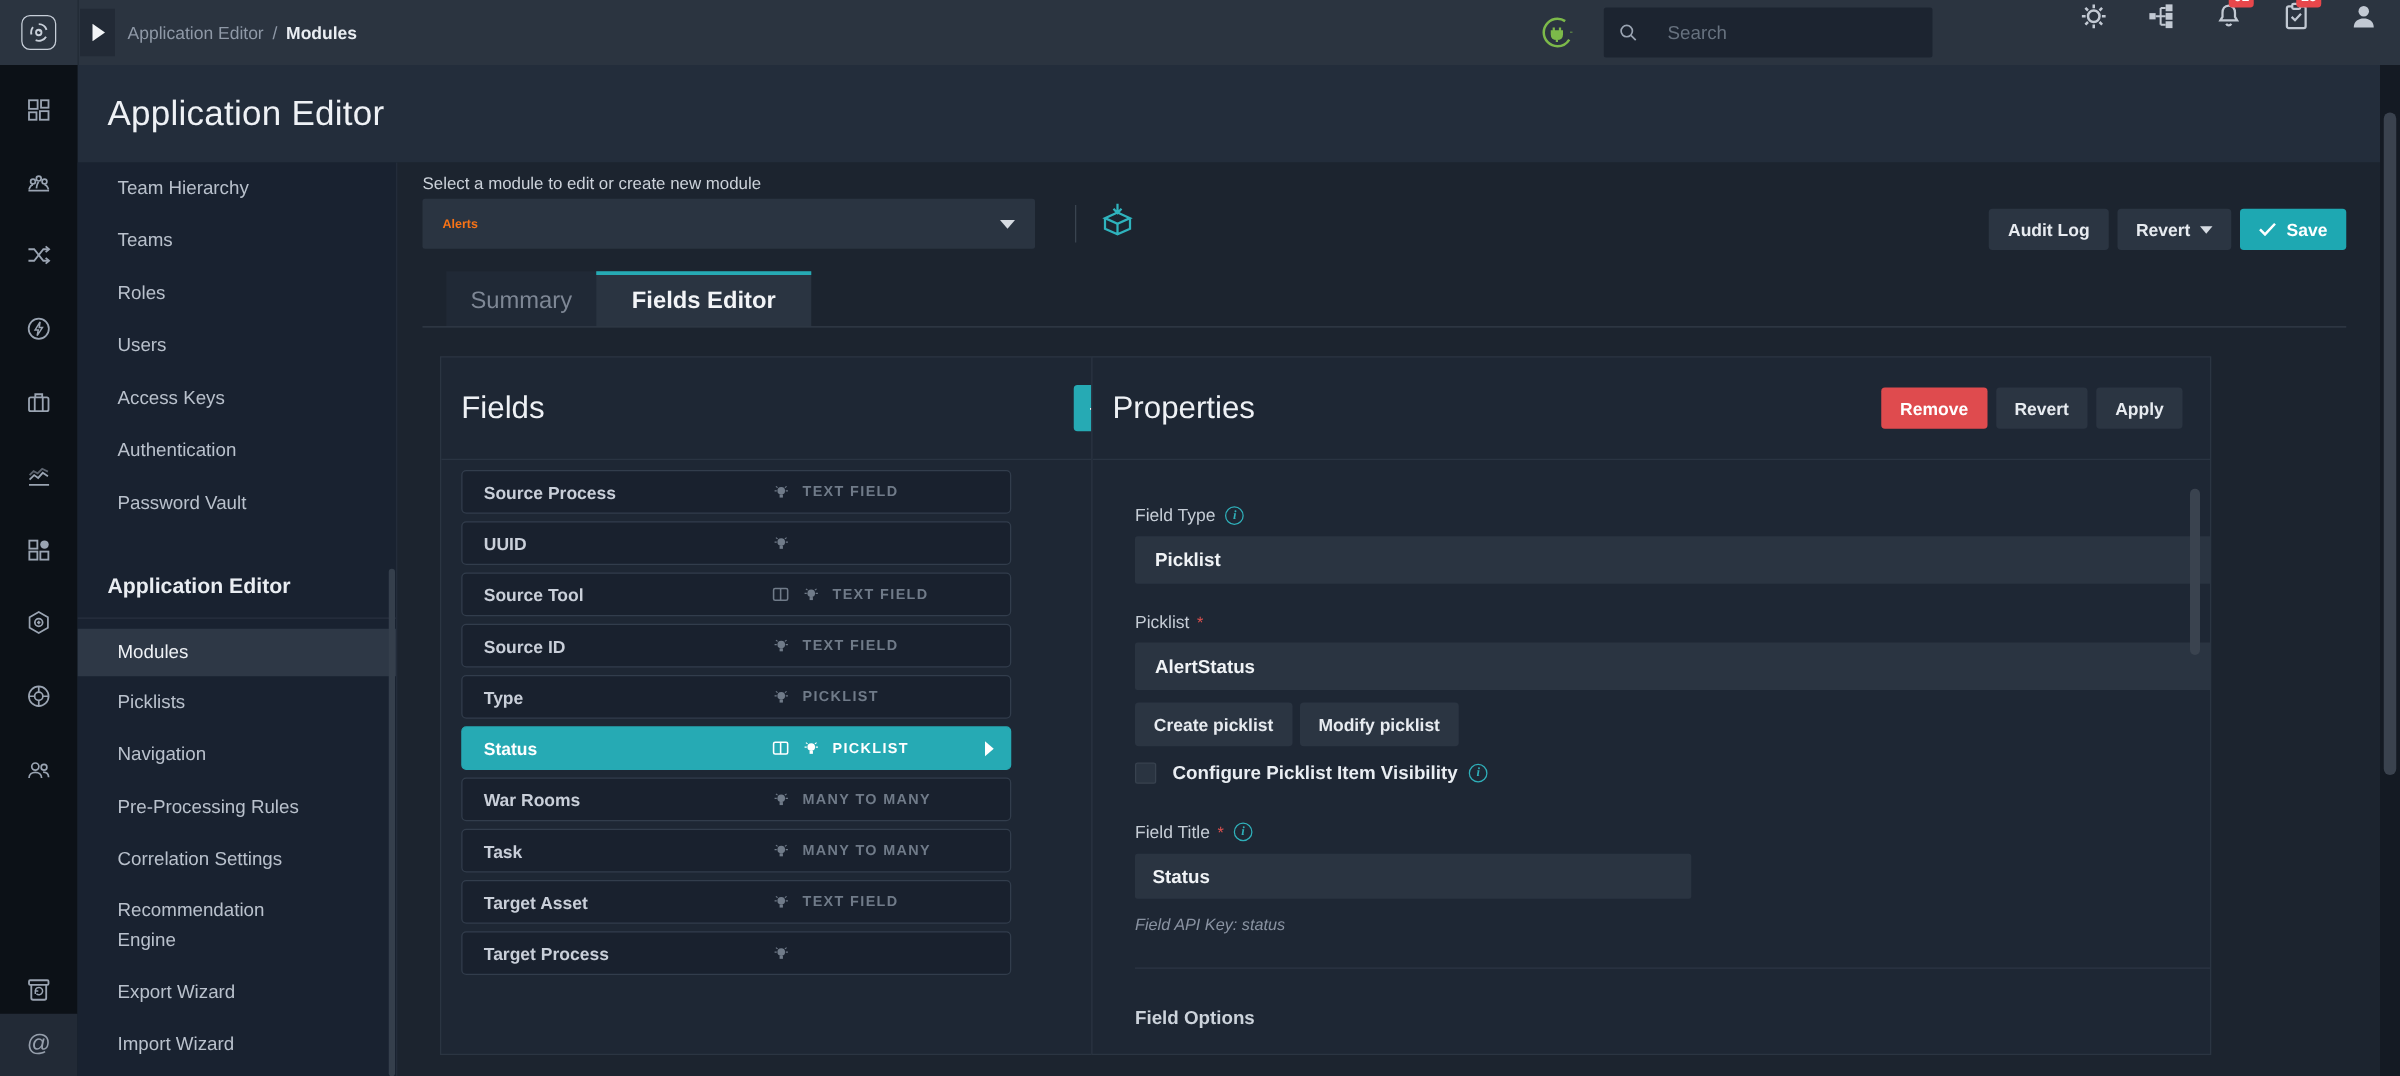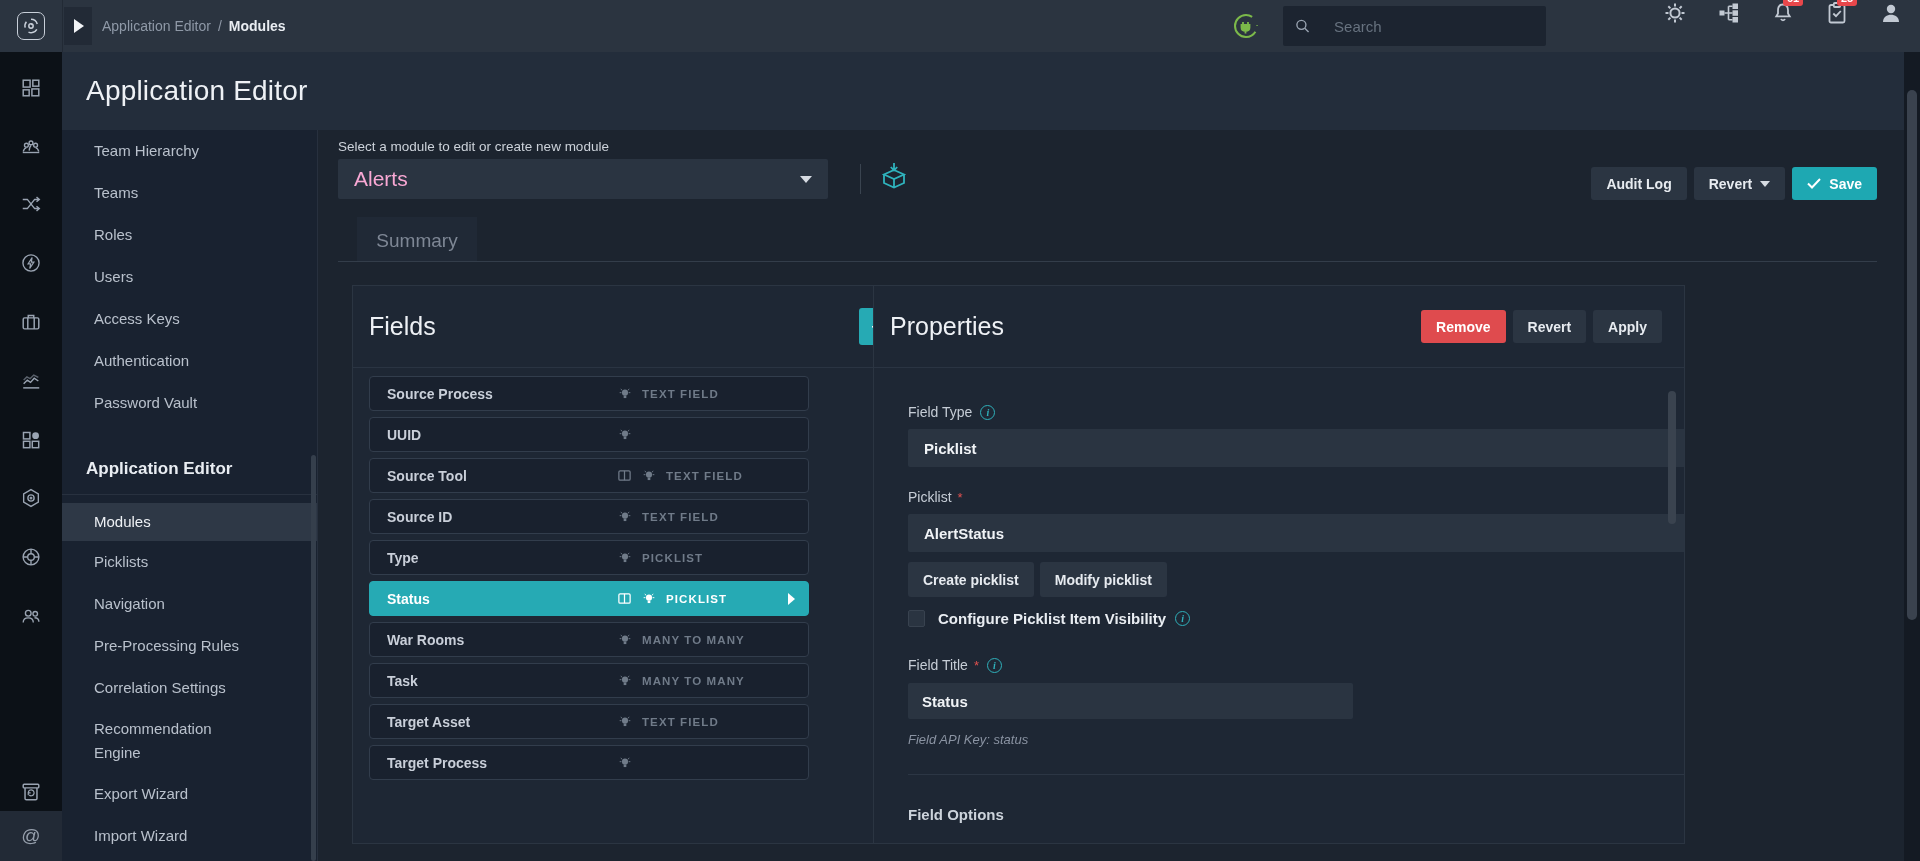--- a/index.html
+++ b/index.html
@@ -38,40 +38,40 @@
   .side-heading { margin-top:22px; height:46px; line-height:46px; padding-left:24px; font-size:17px; font-weight:700; color:#e9edf2; }
   .side-divider { border-top:1px solid #28313f; margin-top:2px; }
   .side-item.active { background:#2e3846; color:#eef1f5; margin-top:8px; height:38px; line-height:38px; }
   .side-item.two-line { height:64px; line-height:24px; padding-top:8px; }
   #sidebar-scrollthumb { position:absolute; right:1px; top:325px; width:5px; height:406px; background:#353f4c; border-radius:3px; }
 
   
   #main { position:absolute; left:318px; top:130px; width:1586px; height:731px; background:#1c242f; }
   #module-label { position:absolute; left:20px; top:9px; font-size:13.5px; color:#ccd2da; }
   #module-select { position:absolute; left:20px; top:29px; width:490px; height:40px; background:#2a3441; border-radius:2px; display:flex; align-items:center; padding:0 16px; cursor:pointer; }
-  #module-select .val { font-size:21px; font-weight:400; color:#f9a8d4; flex:1; }
+  #module-select .val { font-size:10px; font-weight:700; color:#f97316; flex:1; }
   .caret-down { width:0; height:0; border-left:6px solid transparent; border-right:6px solid transparent; border-top:7px solid #d6dbe2; }
   .caret-down.sm { border-left-width:5px; border-right-width:5px; border-top-width:6px; }
   #module-vdiv { position:absolute; left:542px; top:34px; height:30px; border-left:1px solid #3a4450; }
   #import-module-btn { position:absolute; left:558px; top:30px; width:36px; height:36px; display:flex; align-items:center; justify-content:center; cursor:pointer; }
   #module-actions { position:absolute; right:27px; top:37px; display:flex; gap:7px; }
   .btn { height:33px; border:none; border-radius:3px; background:#2b3542; color:#e7ebf0; font-size:14px; font-weight:600; font-family:inherit; padding:0 15px; display:flex; align-items:center; gap:8px; cursor:pointer; }
   .btn.teal { background:#1ea8b2; color:#fff; }
   .btn.red { background:#df4b4e; color:#fff; }
 
   #tabs { position:absolute; left:39px; top:87px; display:flex; }
   .tab { height:44px; display:flex; align-items:center; justify-content:center; font-size:19px; cursor:pointer; }
   .tab.inactive { width:120px; background:#202936; color:#7e8795; border-top:3px solid transparent; }
   .tab.active { width:172px; background:#2a3441; color:#f2f4f7; font-weight:600; border-top:3px solid #26aab4; }
   #tabs-rule { position:absolute; left:20px; right:27px; top:131px; border-top:1px solid #333d4a; }
 
   
   .panel { position:absolute; top:155px; background:#1e2734; border:1px solid #2b3542; height:559px; overflow:hidden; }
   #fields-panel { left:34px; width:561px; }
-  #props-panel { left:555px; width:812px; }
+  #props-panel { left:555px; width:896px; }
   .panel-header { height:82px; border-bottom:1px solid #2a3442; display:flex; align-items:center; padding:0 16px; }
   .panel-title { font-size:25px; font-weight:400; color:#eef1f5; }
   #add-field-btn { margin-left:auto; width:37px; height:37px; background:#26aab4; border:none; border-radius:3px; color:#fff; font-size:22px; line-height:1; cursor:pointer; display:flex; align-items:center; justify-content:center; font-family:inherit; }
 
   #filter-input { display:block; margin:31px 16px 0 16px; width:449px; height:42px; background:#28313d; border:none; border-radius:2px; outline:none; padding:0 14px; font-size:15px; color:#cfd5dd; font-family:inherit; }
   #filter-input::placeholder { color:#6f7a89; }
   #field-list { margin:8px 16px 0 16px; width:440px; }
   .field-row { position:relative; height:35px; margin-bottom:6px; background:#19212e; border:1px solid #323d4c; border-radius:4px; display:flex; align-items:center; cursor:pointer; }
   .field-row .fname { margin-left:17px; font-size:14px; font-weight:600; color:#c9cfd9; }
   .field-type { position:absolute; left:247px; display:flex; align-items:center; gap:9px; color:#707b89; }
@@ -317,20 +317,21 @@
     <button class="btn teal">
       <svg width="14" height="11" viewBox="0 0 14 11" fill="none" stroke="#fff" stroke-width="2">
           <polyline points="1,5.5 5,9.5 13,1"></polyline>
         </svg>
       <span>Save</span>
     </button>
   </div>
 
   <div id="tabs">
     <div class="tab inactive">Summary</div>
+    <div class="tab active">Fields Editor</div>
   </div>
   <div id="tabs-rule"></div>
 
   <div class="panel" id="fields-panel">
     <div class="panel-header">
       <span class="panel-title">Fields</span>
       <button id="add-field-btn">+</button>
     </div>
     <div id="field-list">
 

